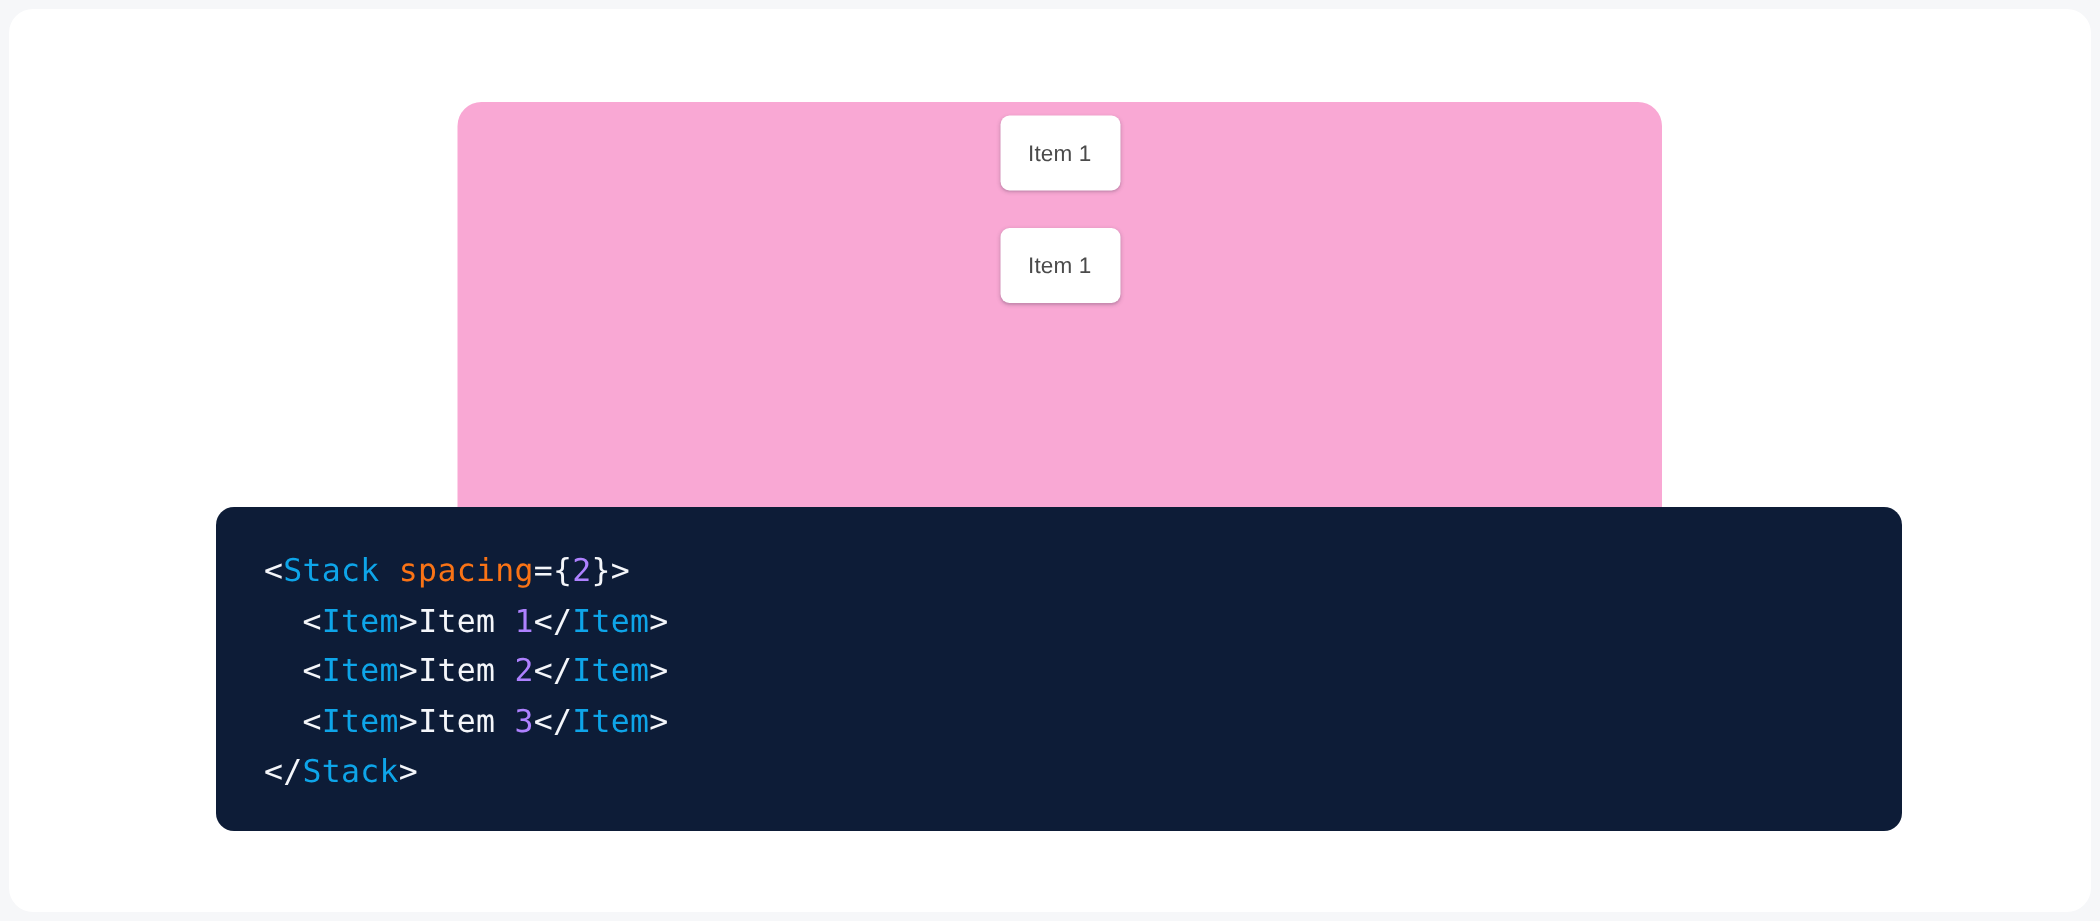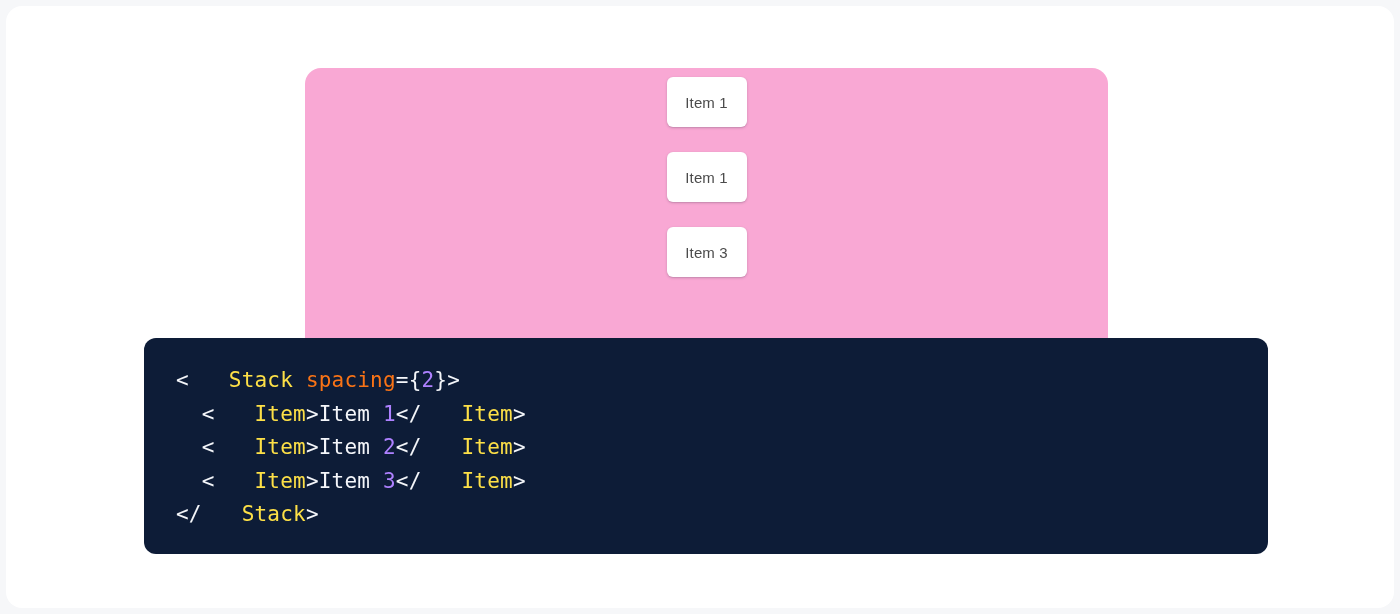--- a/index.html
+++ b/index.html
@@ -74,33 +74,32 @@
   .code-block {
     font-family: "DejaVu Sans Mono", "Liberation Mono", monospace;
     font-size: 21px;
     line-height: 33.6px;
     white-space: pre;
     color: #f4f6fa;
     letter-spacing: 0.2px;
   }
 
   .tok-punct { color: #f4f6fa; }
-  .tok-tag   { color: #fde047; margin-left: 40px; }
+  .tok-tag   { color: #0ea5e9; }
   .tok-attr  { color: #f97316; }
   .tok-num   { color: #ae81ff; }
   .tok-text  { color: #f4f6fa; }
 </style>
 </head>
 <body>
 
 <div class="page-card">
 
   <div class="preview-container">
     <div class="stack-item">Item 1</div>
     <div class="stack-item">Item 1</div>
-    <div class="stack-item">Item 3</div>
   </div>
 
   <div class="code-panel">
     <div class="code-block" id="code-block"><div><span class="tok-punct">&lt;</span><span class="tok-tag">Stack</span><span class="tok-text"> </span><span class="tok-attr">spacing</span><span class="tok-punct">={</span><span class="tok-num">2</span><span class="tok-punct">}&gt;</span></div><div><span class="tok-punct">  &lt;</span><span class="tok-tag">Item</span><span class="tok-punct">&gt;</span><span class="tok-text">Item </span><span class="tok-num">1</span><span class="tok-punct">&lt;/</span><span class="tok-tag">Item</span><span class="tok-punct">&gt;</span></div><div><span class="tok-punct">  &lt;</span><span class="tok-tag">Item</span><span class="tok-punct">&gt;</span><span class="tok-text">Item </span><span class="tok-num">2</span><span class="tok-punct">&lt;/</span><span class="tok-tag">Item</span><span class="tok-punct">&gt;</span></div><div><span class="tok-punct">  &lt;</span><span class="tok-tag">Item</span><span class="tok-punct">&gt;</span><span class="tok-text">Item </span><span class="tok-num">3</span><span class="tok-punct">&lt;/</span><span class="tok-tag">Item</span><span class="tok-punct">&gt;</span></div><div><span class="tok-punct">&lt;/</span><span class="tok-tag">Stack</span><span class="tok-punct">&gt;</span></div></div>
   </div>
 
 </div>
 
 </body></html>

